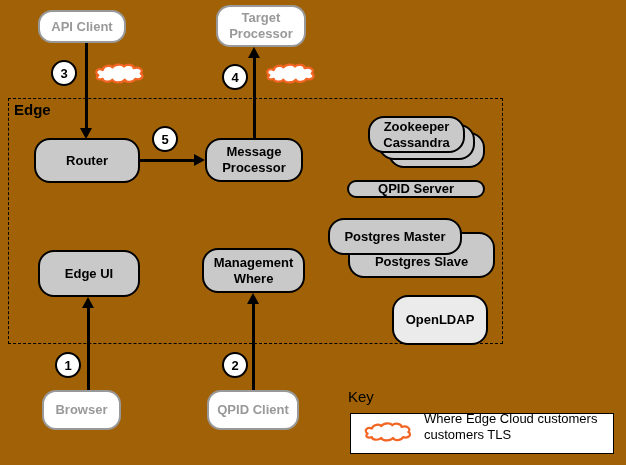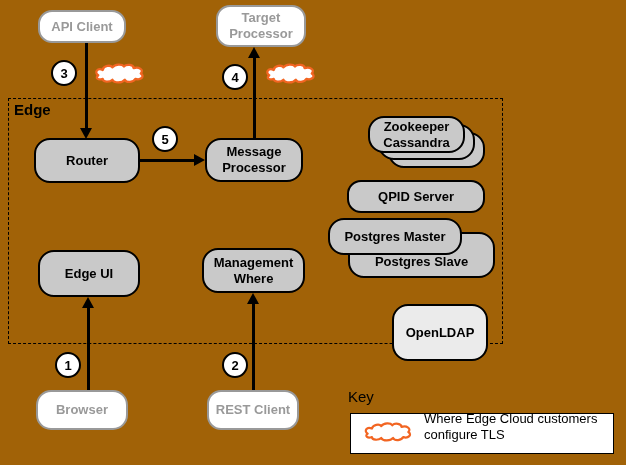--- a/index.html
+++ b/index.html
@@ -112,32 +112,32 @@
     <span>Processor</span>
   </div>
 
   <div class="node z1" style="left:388px;top:132px;width:97px;height:36px;"></div>
   <div class="node z2" style="left:378px;top:124px;width:97px;height:36px;"></div>
   <div class="node z3" style="left:368px;top:116px;width:97px;height:37px;">
     <span>Zookeeper</span>
     <span>Cassandra</span>
   </div>
 
-  <div class="node pill" style="left:347px;top:180px;width:138px;height:33px;">
+  <div class="node pill" style="left:347px;top:180px;width:138px;height:18px;">
     <span>QPID Server</span>
   </div>
 
   <div class="node stack-label-bottom z1" style="left:348px;top:232px;width:147px;height:46px;">
     <span>Postgres Slave</span>
   </div>
   <div class="node z2" style="left:328px;top:218px;width:134px;height:37px;">
     <span>Postgres Master</span>
   </div>
 
-  <div class="node light" style="left:392px;top:304px;width:96px;height:57px;align-items:center;">
+  <div class="node light" style="left:392px;top:295px;width:96px;height:50px;align-items:center;">
     <span>OpenLDAP</span>
   </div>
 
   <div class="node" style="left:38px;top:250px;width:102px;height:47px;">
     <span>Edge UI</span>
   </div>
 
   <div class="node" style="left:202px;top:248px;width:103px;height:45px;">
     <span>Management</span>
     <span>Where</span>
@@ -148,30 +148,30 @@
   <div class="badge" style="left:55px;top:352px;">
     <span>1</span>
   </div>
 
   <div class="line-v" style="left:252px;top:302px;height:88px;"></div>
   <div class="head-up" style="left:247px;top:293px;"></div>
   <div class="badge" style="left:222px;top:352px;">
     <span>2</span>
   </div>
 
-  <div class="ext" style="left:36px;top:390px;width:92px;height:40px;border-radius:15px;">
+  <div class="ext" style="left:42px;top:390px;width:79px;height:40px;">
     <span>Browser</span>
   </div>
   <div class="ext" style="left:207px;top:390px;width:92px;height:40px;">
-    <span>REST Client</span>
+    <span>QPID Client</span>
   </div>
 
   <div class="key-title">Key</div>
   <div class="key-box"></div>
   <svg class="cloud" style="left:362px;top:421px;" width="52" height="22" viewBox="0 0 60 26">
     <path d="M 6 15 C 1 12, 5 6, 11 9 C 12 4, 20 3, 22 6 C 25 2, 33 2, 35 5 C 38 2, 46 3, 46 7 C 52 5, 58 9, 54 13 C 59 16, 54 21, 48 19 C 46 23, 38 24, 36 20 C 33 24, 24 24, 22 20 C 19 23, 11 23, 11 19 C 6 21, 2 18, 6 15 Z"></path>
   </svg>
   <div class="key-text">
     <div>Where Edge Cloud customers</div>
-    <div>configure TLS</div>
+    <div>customers TLS</div>
   </div>
 
 </div>
 
 </body></html>

